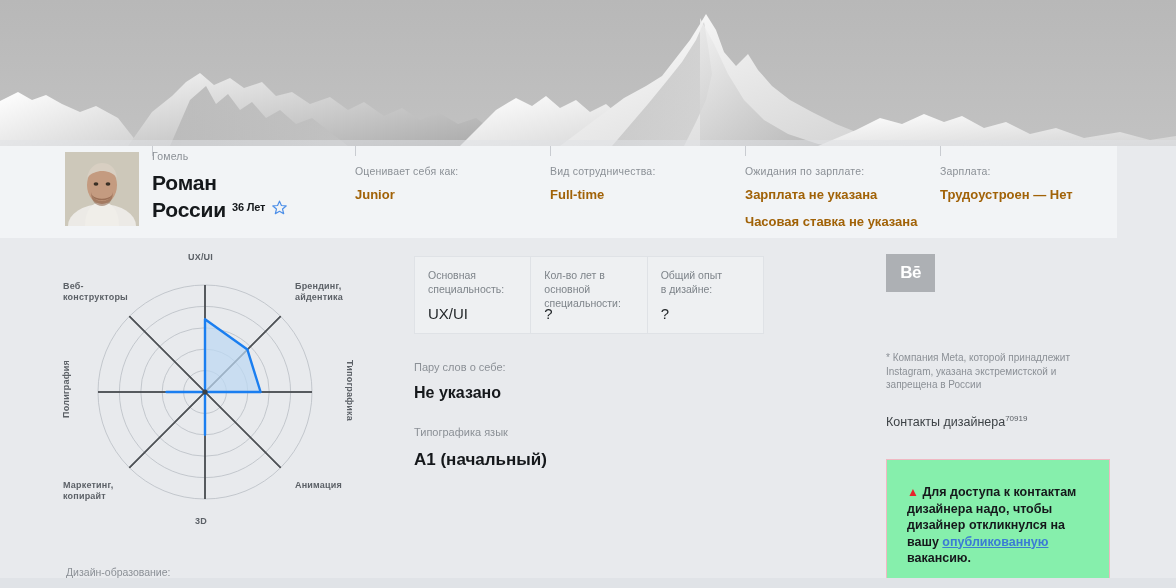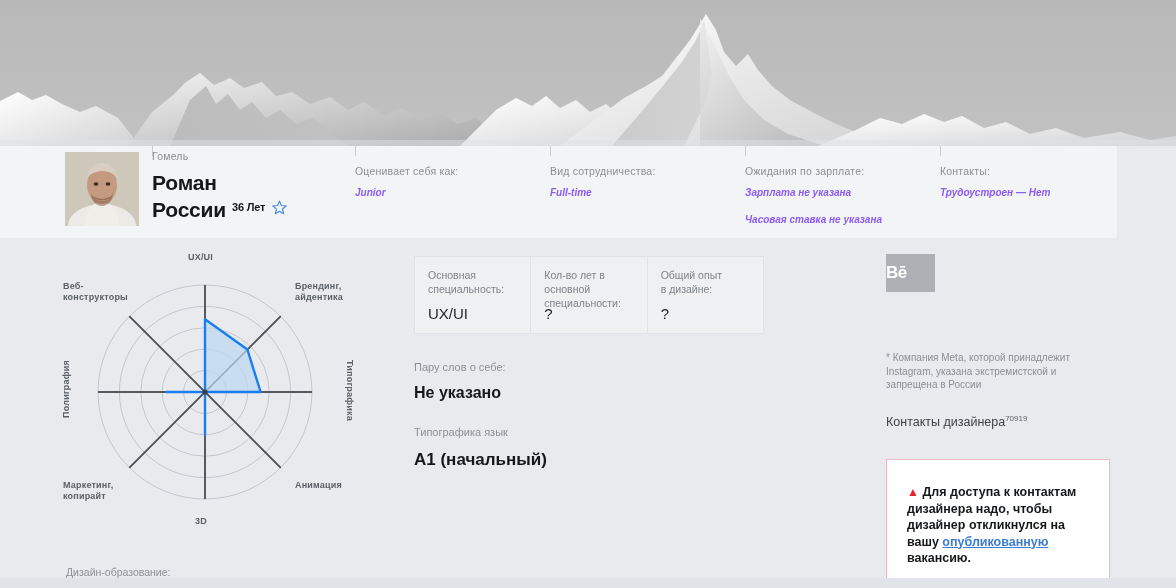--- a/index.html
+++ b/index.html
@@ -13,21 +13,21 @@
   .page{position:relative;width:1176px;height:588px;}
 
   
   .hero{position:absolute;left:0;top:0;width:1176px;height:146px;overflow:hidden;background:#b3b3b3;}
   .hero svg{display:block;width:1176px;height:146px;}
 
   
   .header-strip{position:absolute;left:0;top:146px;width:1117px;height:92px;background:#f2f4f6;}
   .hdr-divider{position:absolute;top:0;width:1px;height:10px;background:#c9ccd1;}
   .hdr-label{position:absolute;font-size:10.5px;color:#8b9096;letter-spacing:.2px;white-space:nowrap;}
-  .hdr-value{position:absolute;font-size:10px;color:#8b5cf6;white-space:nowrap;font-style:italic;}
+  .hdr-value{position:absolute;font-size:13px;color:#a16207;white-space:nowrap;}
   .hdr-value.b{font-weight:700;}
 
   .avatar{position:absolute;left:65px;top:152px;width:74px;height:74px;overflow:hidden;background:#cfc9bd;}
   .avatar svg{display:block;}
 
   .name-block{position:absolute;left:152px;top:150px;}
   .city{font-size:10.5px;color:#8b9096;letter-spacing:.2px;}
   .fullname{margin-top:9px;font-size:21px;font-weight:700;line-height:24px;color:#15181b;letter-spacing:-.2px;}
   .nm2{display:flex;align-items:flex-end;gap:6px;}
   .age{font-size:11px;font-weight:700;color:#15181b;padding-bottom:3px;white-space:nowrap;}
@@ -48,33 +48,33 @@
 
   .about{position:absolute;left:414px;top:361px;}
   .about-lbl{font-size:11px;color:#8b9096;}
   .about-val{margin-top:11px;font-size:16px;font-weight:700;color:#15181b;}
   .lang{position:absolute;left:414px;top:426px;}
   .lang-lbl{font-size:11px;color:#8b9096;}
   .lang-val{margin-top:12px;font-size:17px;font-weight:700;color:#15181b;}
 
   
   .pf{position:absolute;display:flex;gap:4px;}
-  .pf-icon{width:49px;height:38px;background:#adb0b4;display:flex;align-items:center;}
+  .pf-icon{width:49px;height:38px;background:#adb0b4;display:flex;align-items:center;justify-content:center;}
   .pf-main{width:147px;height:38px;background:#adb0b4;display:flex;align-items:center;justify-content:center;
            font-size:14.5px;color:#15181b;letter-spacing:-.1px;}
   .pf1{left:886px;top:254px;}
   .pf2{left:886px;top:303px;}
   .be{font-size:17px;font-weight:700;color:#fff;letter-spacing:-.5px;}
 
   .meta-note{position:absolute;left:886px;top:351px;width:212px;font-size:10px;line-height:13.5px;color:#8b9096;}
   .contacts{position:absolute;left:886px;top:414px;font-size:12.5px;color:#3d4246;}
   .contacts sup{font-size:8px;vertical-align:super;color:#5c6167;}
 
   .warn{position:absolute;left:886px;top:459px;width:222px;height:118px;
-        background:#ffffff;border:1px solid #f0b8c2;}
+        background:#86efac;border:1px solid #f0b8c2;}
   .warn-txt{padding:24px 20px 0 20px;font-size:12.5px;line-height:16.5px;color:#15181b;font-weight:700;}
   .warn-txt .tri{color:#e8232c;font-size:12px;}
   .warn-txt a{color:#3b7bd4;text-decoration:underline;font-weight:700;}
 
   
   .edu{position:absolute;left:66px;top:566px;font-size:10.5px;color:#8b9096;}
   .footer-line{position:absolute;left:0;top:578px;width:1176px;height:10px;background:#e0e3e7;}
 </style>
 </head>
 <body>
@@ -125,21 +125,21 @@
     <div class="hdr-label" style="left:355px;top:19px;">Оценивает себя как:</div>
     <div class="hdr-value b" style="left:355px;top:41px;">Junior</div>
 
     <div class="hdr-label" style="left:550px;top:19px;">Вид сотрудничества:</div>
     <div class="hdr-value b" style="left:550px;top:41px;">Full-time</div>
 
     <div class="hdr-label" style="left:745px;top:19px;">Ожидания по зарплате:</div>
     <div class="hdr-value b" style="left:745px;top:41px;">Зарплата не указана</div>
     <div class="hdr-value b" style="left:745px;top:68px;">Часовая ставка не указана</div>
 
-    <div class="hdr-label" style="left:940px;top:19px;">Контакты:</div>
+    <div class="hdr-label" style="left:940px;top:19px;">Зарплата:</div>
     <div class="hdr-value b" style="left:940px;top:41px;">Трудоустроен — Нет</div>
   </div>
 
   <div class="avatar">
     <svg width="74" height="74" viewBox="0 0 74 74" aria-hidden="true">
       <rect width="74" height="74" fill="#cdc8ba"></rect>
       <ellipse cx="37" cy="74" rx="34" ry="22" fill="#eceae6"></ellipse>
       <path d="M20 74 C20 58 27 50 37 50 C47 50 54 58 54 74 Z" fill="#f0eee9"></path>
       <ellipse cx="37" cy="33" rx="15" ry="19" fill="#c49b80"></ellipse>
       <path d="M22 26 C24 15 31 11 37 11 C44 11 51 15 52 26 C48 20 41 19 37 19 C32 19 26 21 22 26 Z" fill="#d8cfc2"></path>

